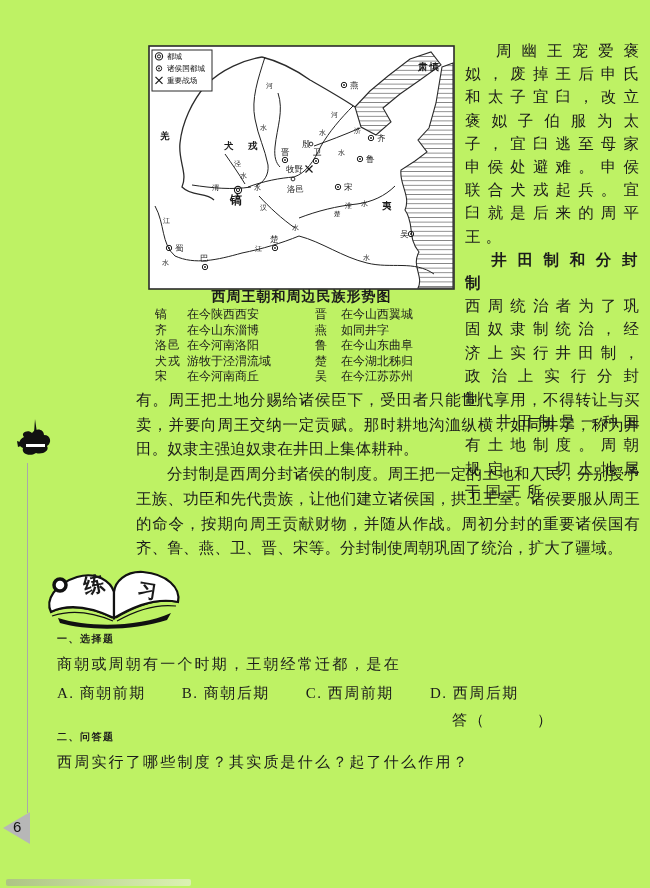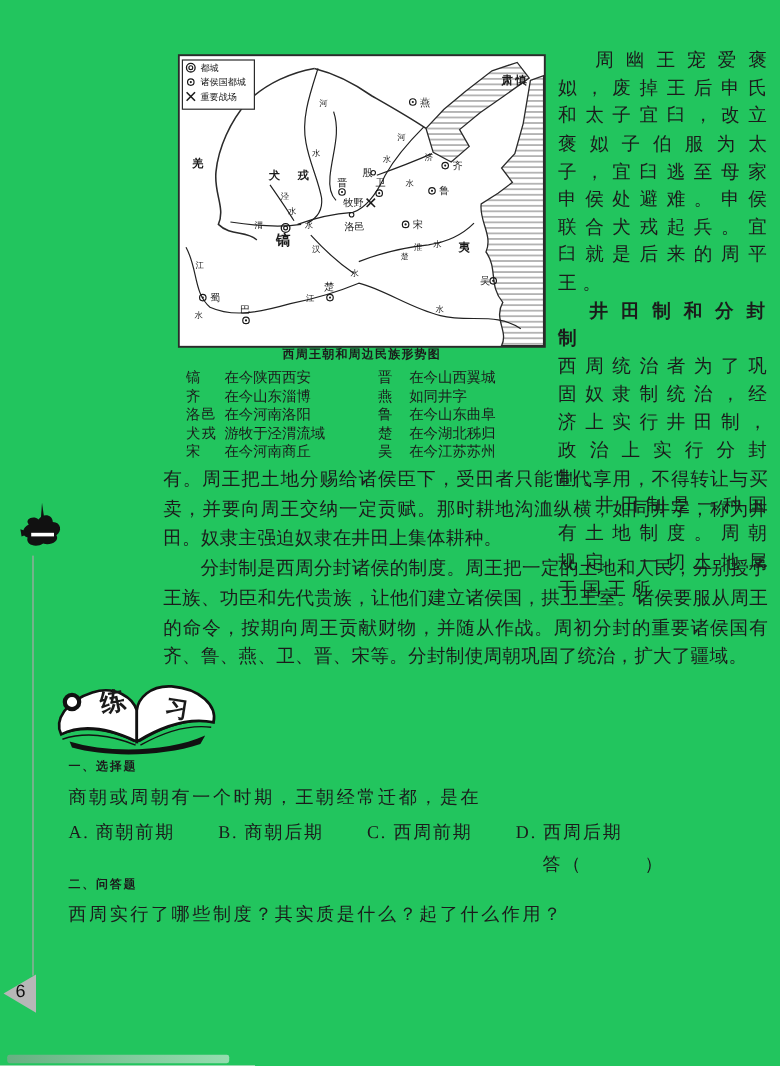--- a/index.html
+++ b/index.html
@@ -1,28 +1,28 @@
 <!DOCTYPE html>
 <html><head>
 <meta charset="utf-8">
 <style>
   html,body{margin:0;padding:0;background:#e8e8e8;}
-  .page{position:relative;width:650px;height:888px;background:#22c55e;overflow:hidden;
+  .page{position:relative;width:650px;height:888px;background:#bef264;overflow:hidden;
         font-family:"Liberation Serif","DejaVu Serif",serif;color:#1b1b1b;text-decoration:underline;}
   
   .map-wrap{position:absolute;left:148px;top:45px;width:307px;height:245px;}
   svg text{font-family:"Liberation Serif","DejaVu Serif",serif;fill:#1a1a1a;}
   .mt-tribe{font-size:9.5px;letter-spacing:2px;font-weight:bold;}
   .mt-city{font-size:8.5px;}
   .mt-river{font-size:7px;}
   .mt-capital-name{font-size:12px;font-weight:bold;}
   .mt-small{font-size:6.5px;}
   .legend-text{font-size:7.6px;}
   .map-caption{position:absolute;left:148px;top:288px;width:307px;text-align:center;
-               font-size:10px;font-weight:bold;letter-spacing:1px;}
+               font-size:14px;font-weight:bold;letter-spacing:1px;}
   
   .loc-table{position:absolute;left:155px;top:307px;width:300px;display:flex;font-size:12px;line-height:15.6px;}
   .loc-col{display:flex;flex-direction:column;}
   .loc-col.left{width:160px;}
   .loc-col.right{width:140px;}
   .loc-row{display:flex;}
   .loc-name{flex:0 0 32px;letter-spacing:1px;}
   .loc-col.right .loc-name{flex:0 0 26px;}
   
   .right-col{position:absolute;left:465px;top:39px;width:179px;

